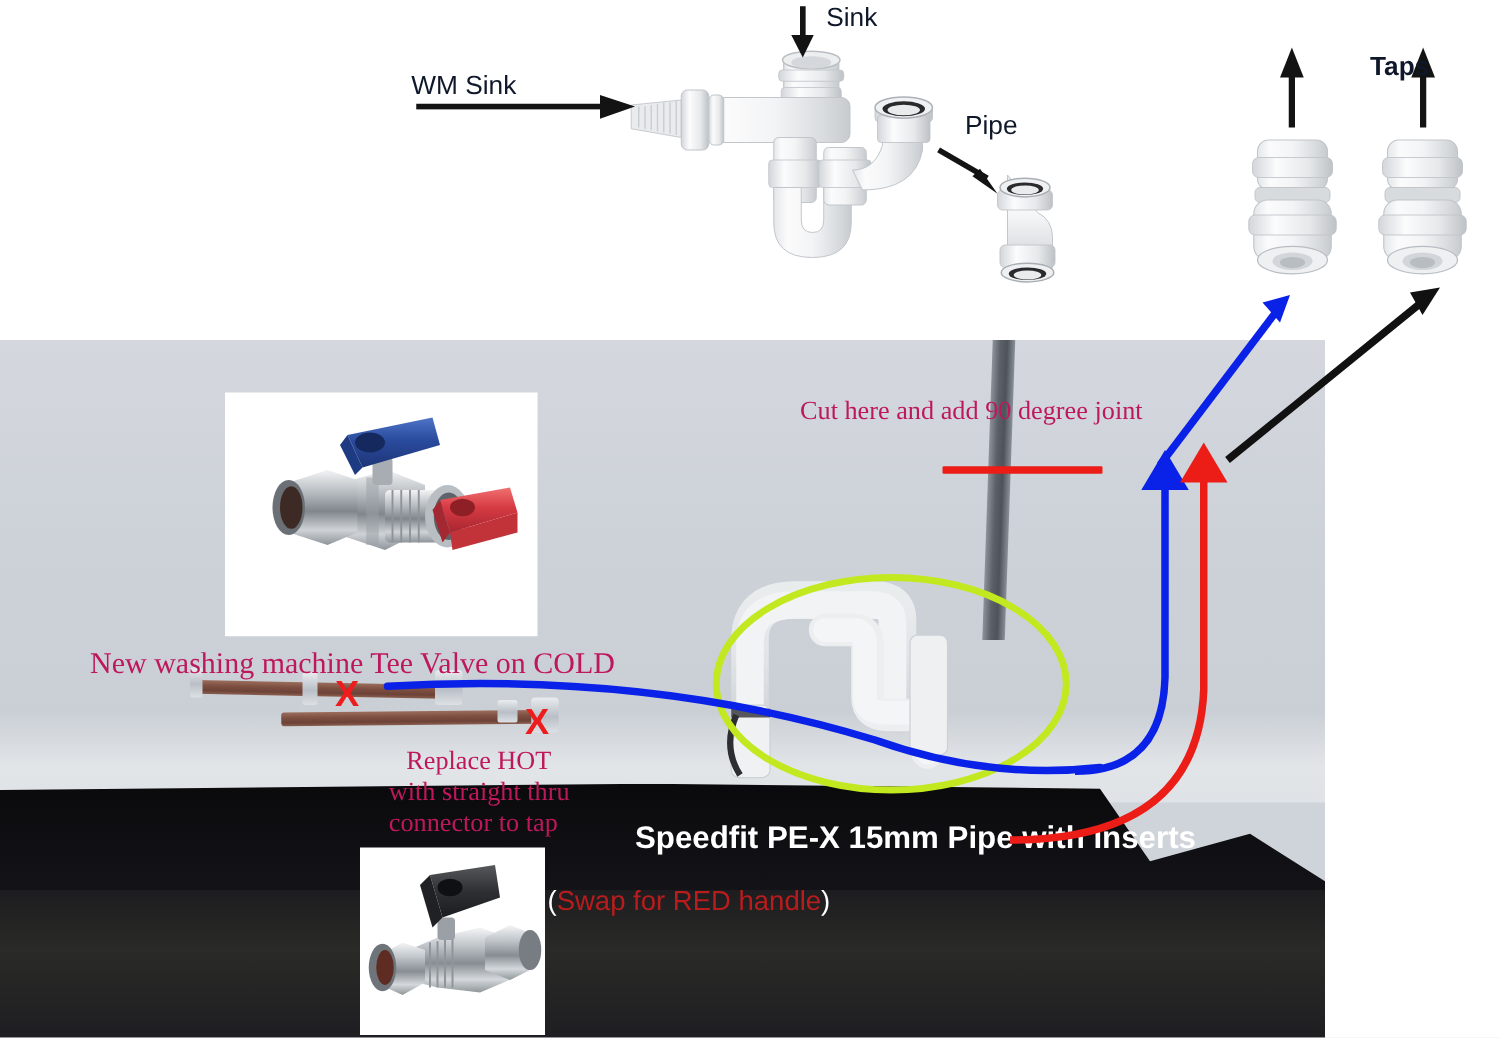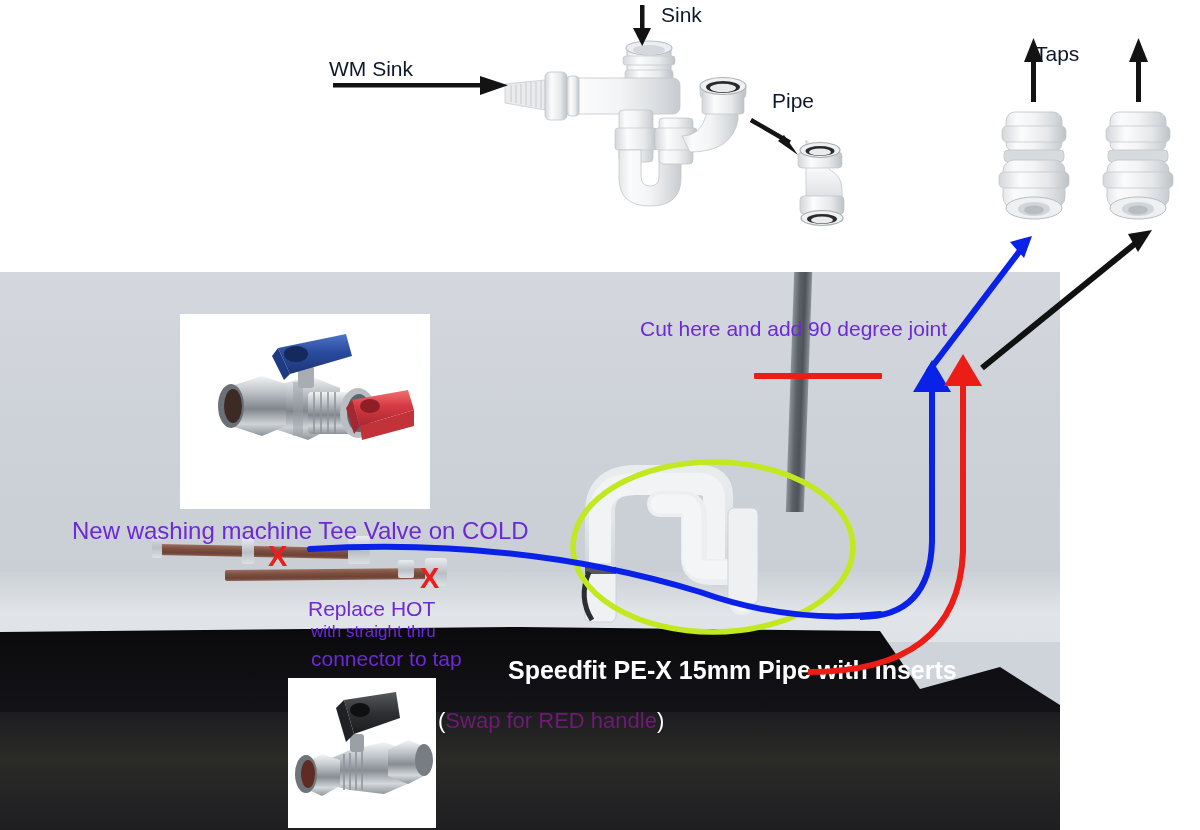--- a/index.html
+++ b/index.html
@@ -27,29 +27,29 @@
 
   
   .vpipe{position:absolute;left:790px;top:0px;width:18px;height:240px;
       background:linear-gradient(90deg,#8d939b 0%,#5c6168 35%,#4e535a 65%,#8a9098 100%);
       transform:skewX(-2deg);}
 
   
   .svg-abs{position:absolute;left:0;top:0;overflow:visible;}
 
   
-  .redtxt{position:absolute;color:#6d28d9;white-space:nowrap;line-height:1.12;}
+  .redtxt{position:absolute;color:#be185d;white-space:nowrap;line-height:1.12;font-family:Liberation Serif, serif;}
   .redline{position:absolute;background:#ec1c17;height:6px;border-radius:1px;}
   .xmark{position:absolute;color:#ee1d1d;font-weight:bold;font-size:29px;line-height:1;}
 
   .whitetxt{position:absolute;color:#ffffff;font-weight:bold;white-space:nowrap;
             line-height:1;}
 
   .swap{position:absolute;color:#ffffff;font-size:22px;white-space:nowrap;line-height:1;}
-  .swap i{font-style:normal;color:#701a75;}
+  .swap i{font-style:normal;color:#b91c1c;}
 
   
   .inset{position:absolute;background:#ffffff;}
 
   
   .copper{position:absolute;background:linear-gradient(180deg,#9a6d5c 0%,#7d4f41 40%,#6d4237 75%,#8a5e4e 100%);
           border-radius:2px;}
   .clip{position:absolute;background:linear-gradient(180deg,#e9ecef 0%,#b9bfc6 55%,#dde1e5 100%);
         border-radius:2px;}
 </style>
@@ -169,21 +169,21 @@
       </g>
       <g fill="#131313">
         <rect x="1136" y="60" width="5" height="42"></rect>
         <polygon points="1129,62 1138.5,38 1148,62"></polygon>
       </g>
     </svg>
 
     <div class="lbl" style="left:329px;top:58px;">WM Sink</div>
     <div class="lbl" style="left:661px;top:4px;">Sink</div>
     <div class="lbl" style="left:772px;top:90px;">Pipe</div>
-    <div class="lbl" style="left:1035px;top:43px;">Taps</div>
+    <div class="lbl" style="left:1096px;top:43px;font-weight:bold;">Taps</div>
   </div>
 
   <div class="photo">
 
     <div class="photo-wall"></div>
     <div class="photo-wall2"></div>
 
     <div class="photo-dark" style="clip-path:polygon(0 5px, 520px 0px, 880px 4px, 920px 62px, 1000px 40px, 1060px 78px, 1060px 205px, 0 205px);"></div>
     <div class="photo-dark-b"></div>
 
@@ -225,22 +225,22 @@
     <div class="clip" style="left:242px;top:266px;width:12px;height:26px;"></div>
     <div class="clip" style="left:348px;top:264px;width:22px;height:28px;border-radius:3px;"></div>
     <div class="clip" style="left:425px;top:286px;width:22px;height:28px;border-radius:3px;"></div>
     <div class="clip" style="left:398px;top:288px;width:16px;height:18px;"></div>
 
     <div class="redtxt" style="left:640px;top:45px;font-size:21px;">Cut here and add 90 degree joint</div>
     <div class="redline" style="left:754px;top:101px;width:128px;"></div>
 
     <div class="redtxt" style="left:72px;top:246px;font-size:24px;">New washing machine Tee Valve on COLD</div>
 
-    <div class="redtxt" style="left:308px;top:325px;font-size:21px;">Replace HOT</div>
-    <div class="redtxt" style="left:311px;top:350px;font-size:17px;">with straight thru</div>
+    <div class="redtxt" style="left:325px;top:325px;font-size:21px;">Replace HOT</div>
+    <div class="redtxt" style="left:311px;top:350px;font-size:21px;">with straight thru</div>
     <div class="redtxt" style="left:311px;top:375px;font-size:21px;">connector to tap</div>
 
     <div class="xmark" style="left:268px;top:270px;">X</div>
     <div class="xmark" style="left:420px;top:292px;">X</div>
 
     <div class="whitetxt" style="left:508px;top:386px;font-size:25px;">Speedfit PE-X 15mm Pipe with Inserts</div>
 
     <div class="swap" style="left:438px;top:438px;">
       <span>(</span><i>Swap for RED handle</i><span>)</span>
     </div>

